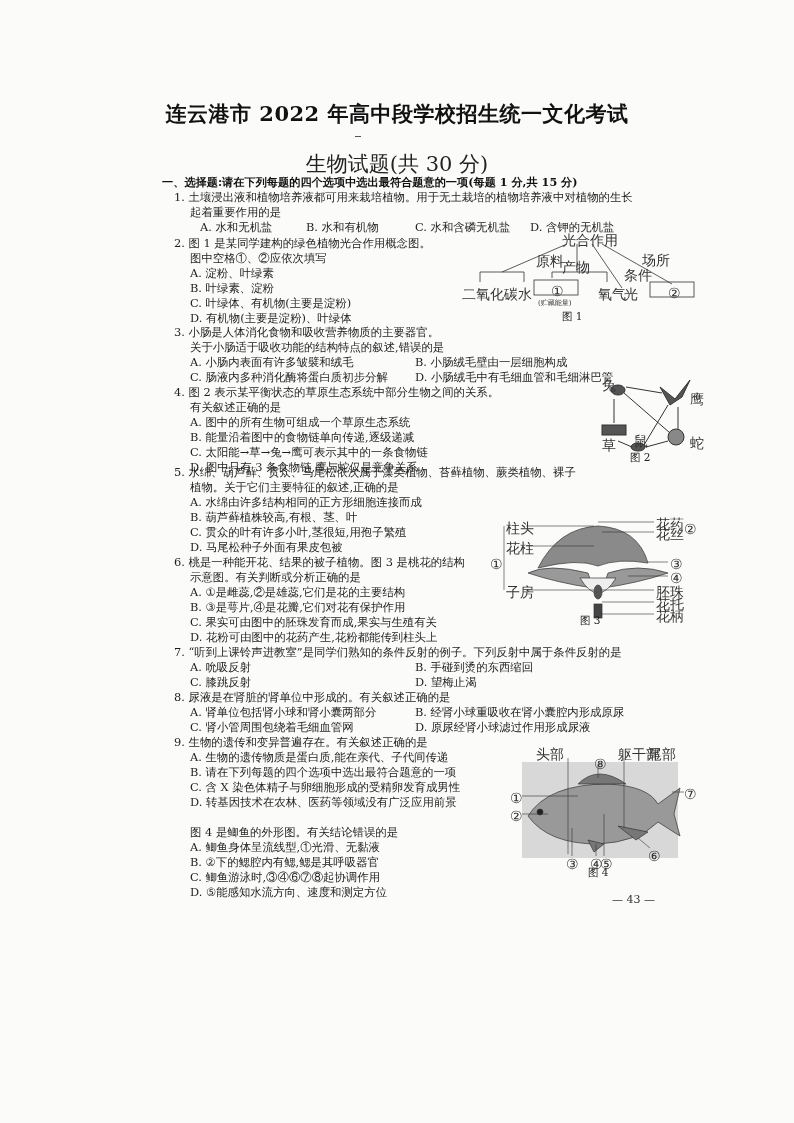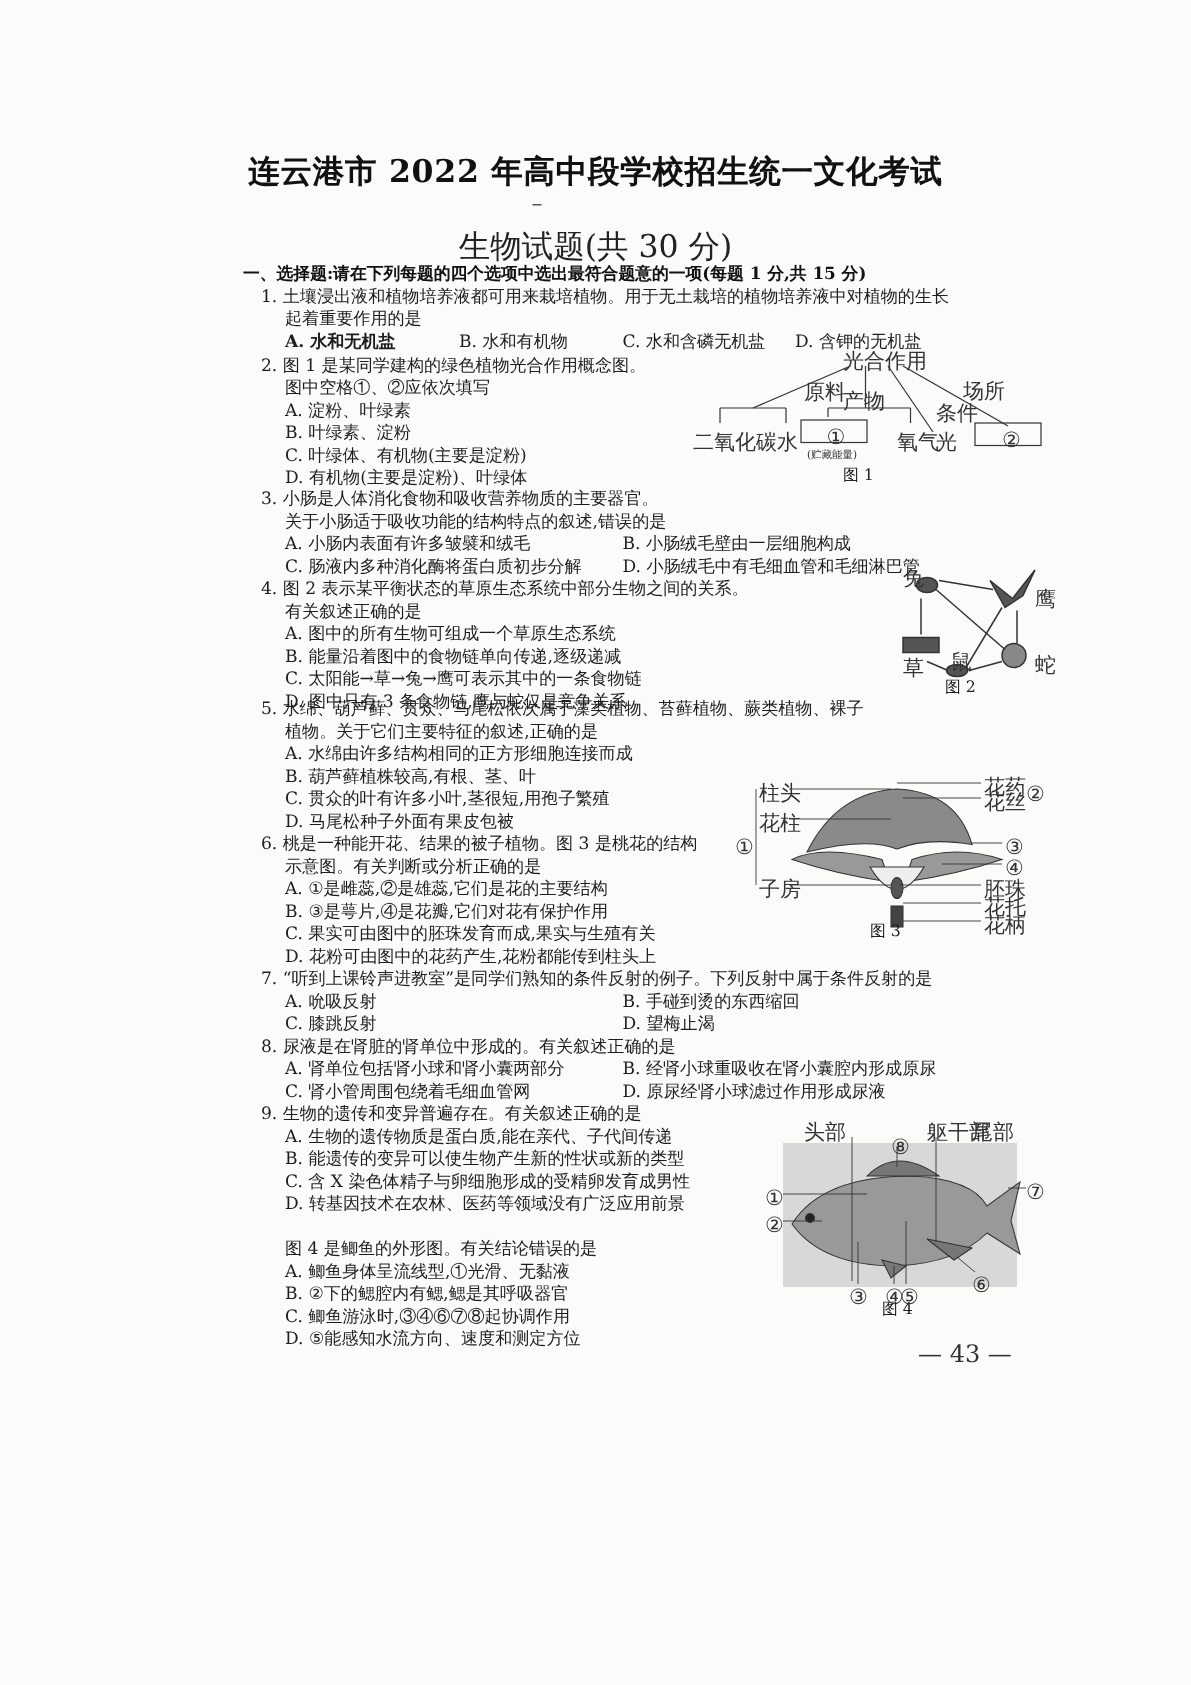--- a/index.html
+++ b/index.html
@@ -11,35 +11,35 @@
   .title { left: 0; width: 794px; top: 100px; text-align: center; font-size: 21px; font-weight: bold; letter-spacing: 0.5px; color: #111; }
   .title-dot { left: 355px; top: 136px; width: 6px; height: 1px; background: #555; }
   .subtitle { left: 0; width: 794px; top: 150px; text-align: center; font-size: 21px; color: #222; }
   .section { left: 162px; top: 175px; font-size: 11.2px; font-weight: bold; color: #111; }
   .line { font-size: 11.4px; color: #1e1e1e; line-height: 14px; }
   .q { left: 174px; }
   .ind { left: 190px; }
   .opt { left: 190px; }
   .fig-label { font-size: 10.5px; color: #222; }
   .small { font-size: 14px; color: #333; }
-  .footer { left: 612px; top: 893px; font-size: 16px; color: #333; }
+  .footer { left: 612px; top: 893px; font-size: 11px; color: #333; }
 </style>
 </head>
 <body>
 
 <div class="page">
 
   <div class="abs title">连云港市 2022 年高中段学校招生统一文化考试</div>
   <div class="abs title-dot"></div>
   <div class="abs subtitle">生物试题(共 30 分)</div>
   <div class="abs section">一、选择题:请在下列每题的四个选项中选出最符合题意的一项(每题 1 分,共 15 分)</div>
 
   <div class="abs line q" style="top:190px;">1. 土壤浸出液和植物培养液都可用来栽培植物。用于无土栽培的植物培养液中对植物的生长</div>
   <div class="abs line ind" style="top:205px;">起着重要作用的是</div>
-  <div class="abs line" style="left:190px;top:220px;font-weight:bold;">A. 水和无机盐</div>
+  <div class="abs line" style="left:200px;top:220px;">A. 水和无机盐</div>
   <div class="abs line" style="left:306px;top:220px;">B. 水和有机物</div>
   <div class="abs line" style="left:415px;top:220px;">C. 水和含磷无机盐</div>
   <div class="abs line" style="left:530px;top:220px;">D. 含钾的无机盐</div>
 
   <div class="abs line q" style="top:236px;">2. 图 1 是某同学建构的绿色植物光合作用概念图。</div>
   <div class="abs line ind" style="top:251px;">图中空格①、②应依次填写</div>
   <div class="abs line opt" style="top:266px;">A. 淀粉、叶绿素</div>
   <div class="abs line opt" style="top:281px;">B. 叶绿素、淀粉</div>
   <div class="abs line opt" style="top:296px;">C. 叶绿体、有机物(主要是淀粉)</div>
   <div class="abs line opt" style="top:311px;">D. 有机物(主要是淀粉)、叶绿体</div>
@@ -177,21 +177,21 @@
   <div class="abs line" style="left:415px;top:675px;">D. 望梅止渴</div>
 
   <div class="abs line q" style="top:690px;">8. 尿液是在肾脏的肾单位中形成的。有关叙述正确的是</div>
   <div class="abs line opt" style="top:705px;">A. 肾单位包括肾小球和肾小囊两部分</div>
   <div class="abs line" style="left:415px;top:705px;">B. 经肾小球重吸收在肾小囊腔内形成原尿</div>
   <div class="abs line opt" style="top:720px;">C. 肾小管周围包绕着毛细血管网</div>
   <div class="abs line" style="left:415px;top:720px;">D. 原尿经肾小球滤过作用形成尿液</div>
 
   <div class="abs line q" style="top:735px;">9. 生物的遗传和变异普遍存在。有关叙述正确的是</div>
   <div class="abs line opt" style="top:750px;">A. 生物的遗传物质是蛋白质,能在亲代、子代间传递</div>
-  <div class="abs line opt" style="top:765px;">B. 能遗传的变异可以使生物产生新的性状或新的类型</div>
+  <div class="abs line opt" style="top:765px;">B. 请在下列每题的四个选项中选出最符合题意的一项</div>
   <div class="abs line opt" style="top:780px;">C. 含 X 染色体精子与卵细胞形成的受精卵发育成男性</div>
   <div class="abs line opt" style="top:795px;">D. 转基因技术在农林、医药等领域没有广泛应用前景</div>
 
   <div class="abs line ind" style="top:825px;">图 4 是鲫鱼的外形图。有关结论错误的是</div>
   <div class="abs line opt" style="top:840px;">A. 鲫鱼身体呈流线型,①光滑、无黏液</div>
   <div class="abs line opt" style="top:855px;">B. ②下的鳃腔内有鳃,鳃是其呼吸器官</div>
   <div class="abs line opt" style="top:870px;">C. 鲫鱼游泳时,③④⑥⑦⑧起协调作用</div>
   <div class="abs line opt" style="top:885px;">D. ⑤能感知水流方向、速度和测定方位</div>
 
   <div class="abs" style="left:508px;top:744px;width:190px;height:136px;">

